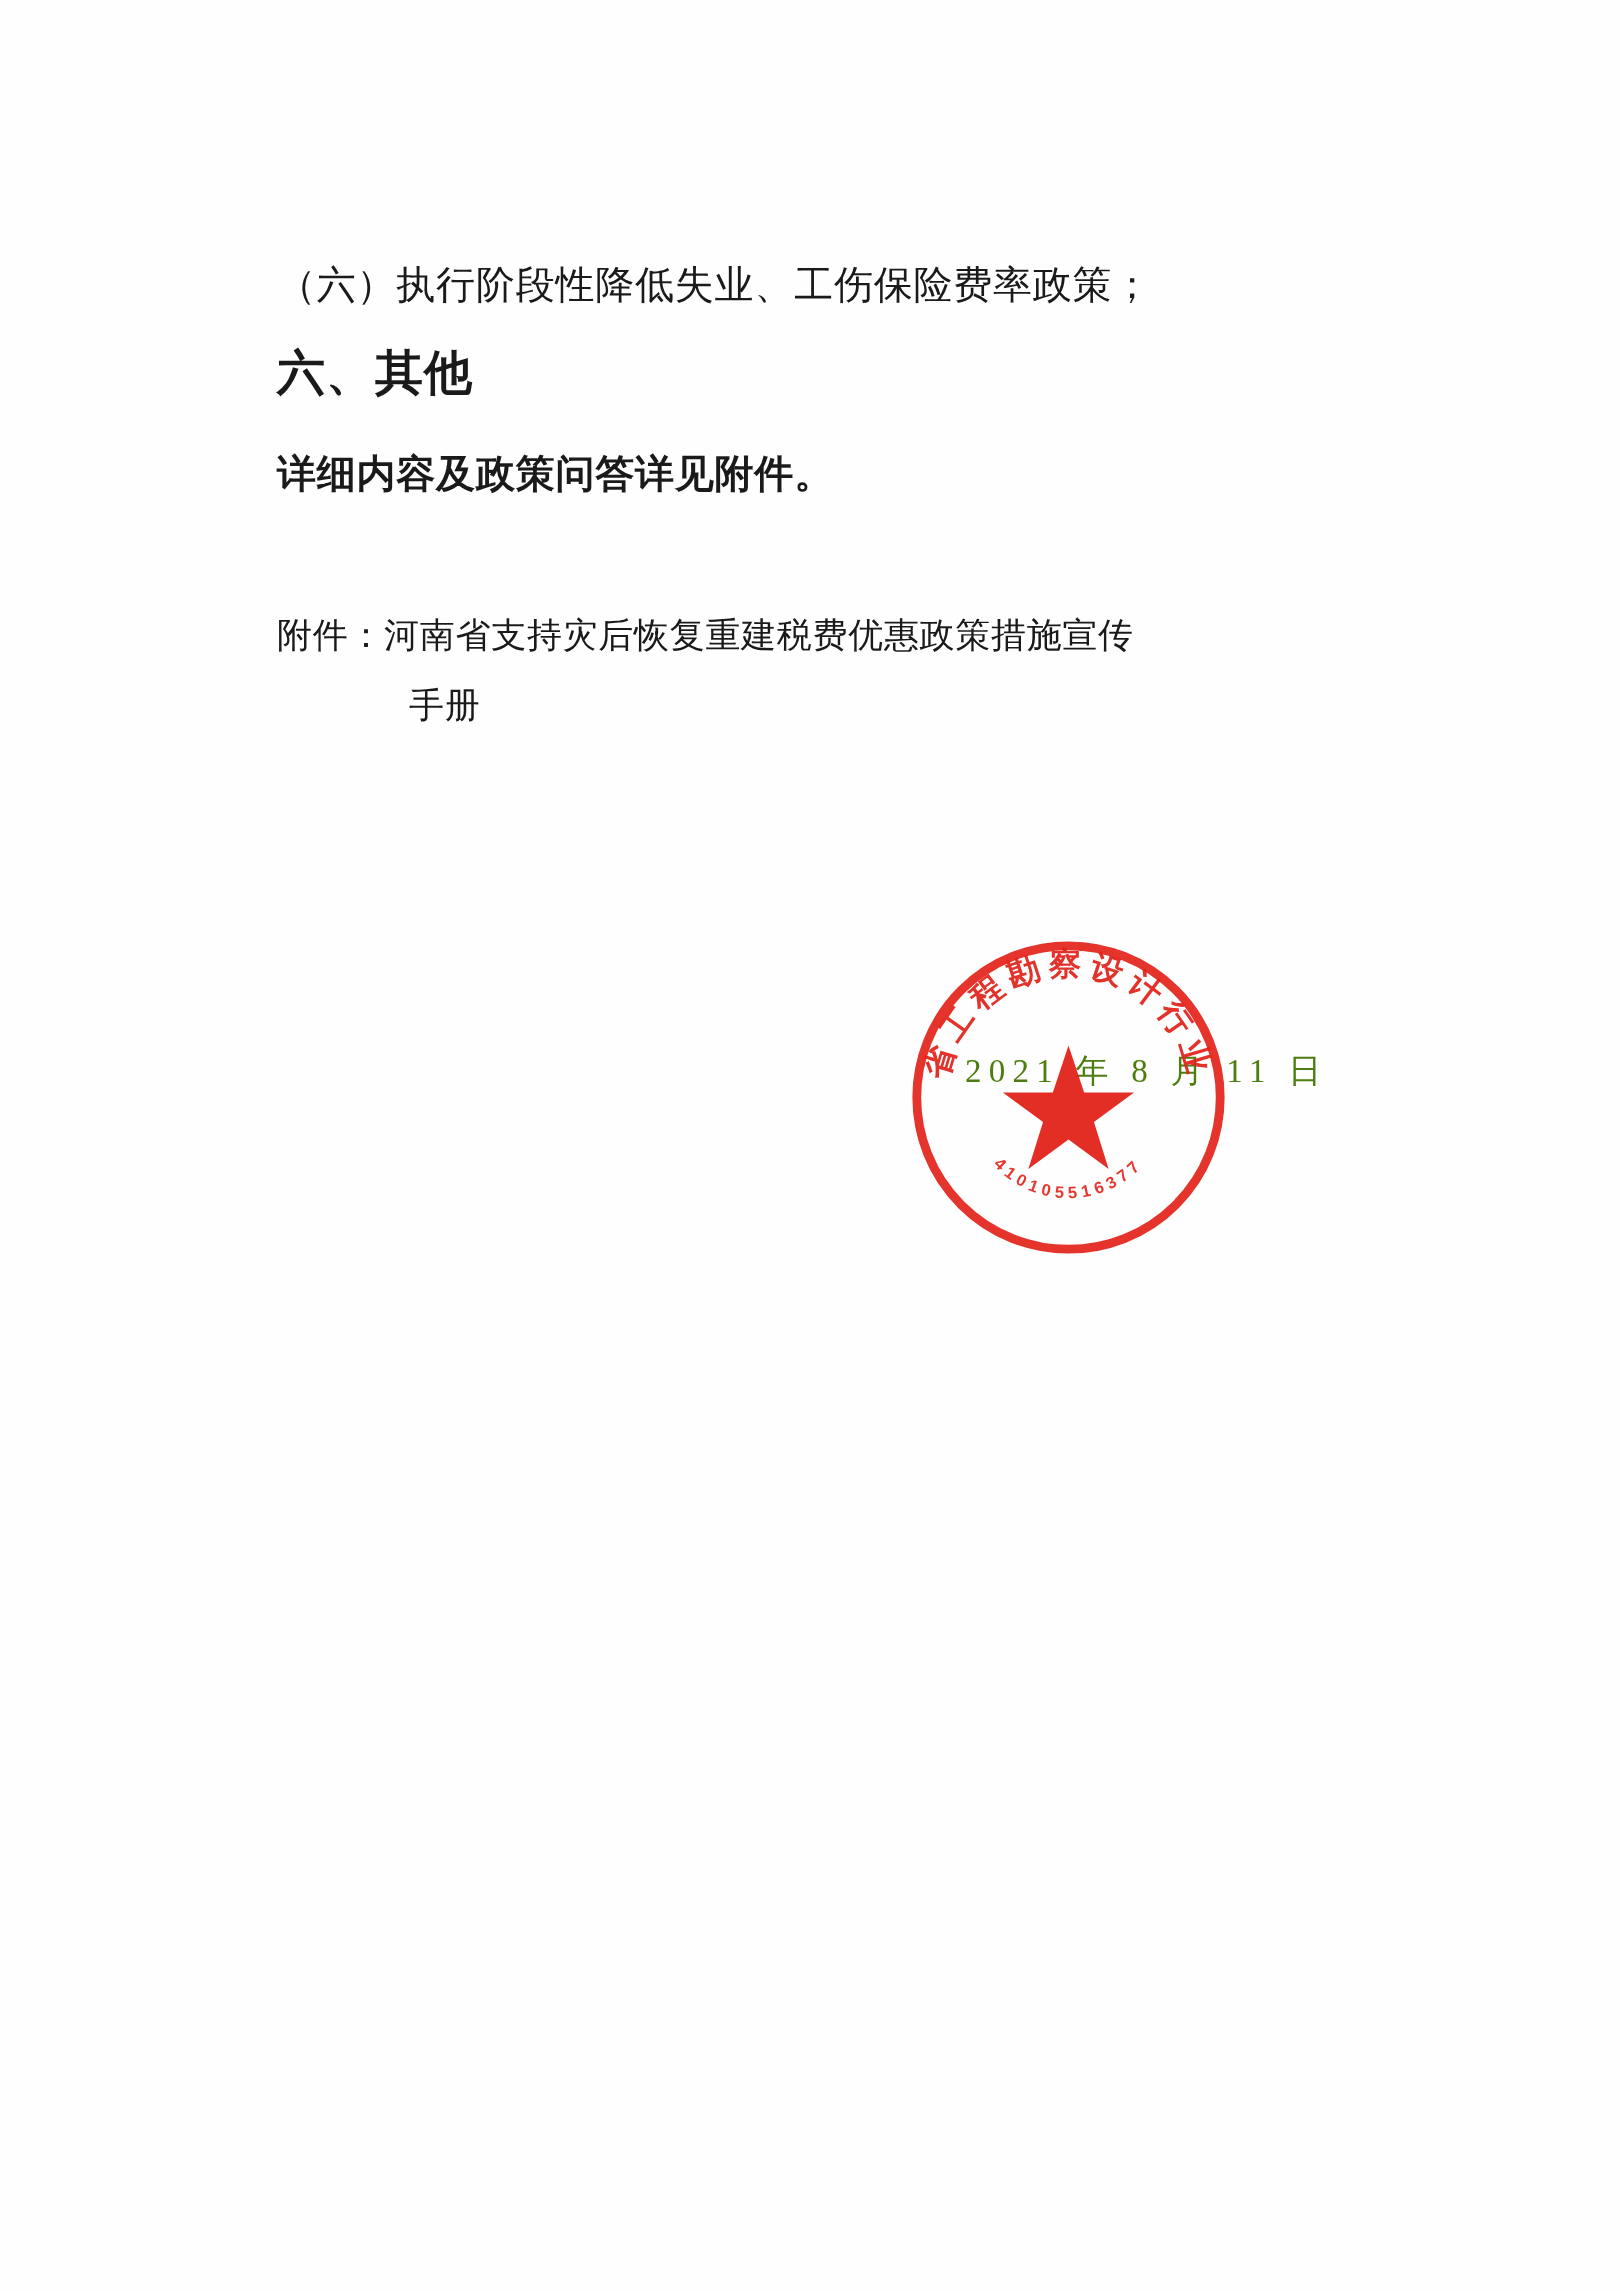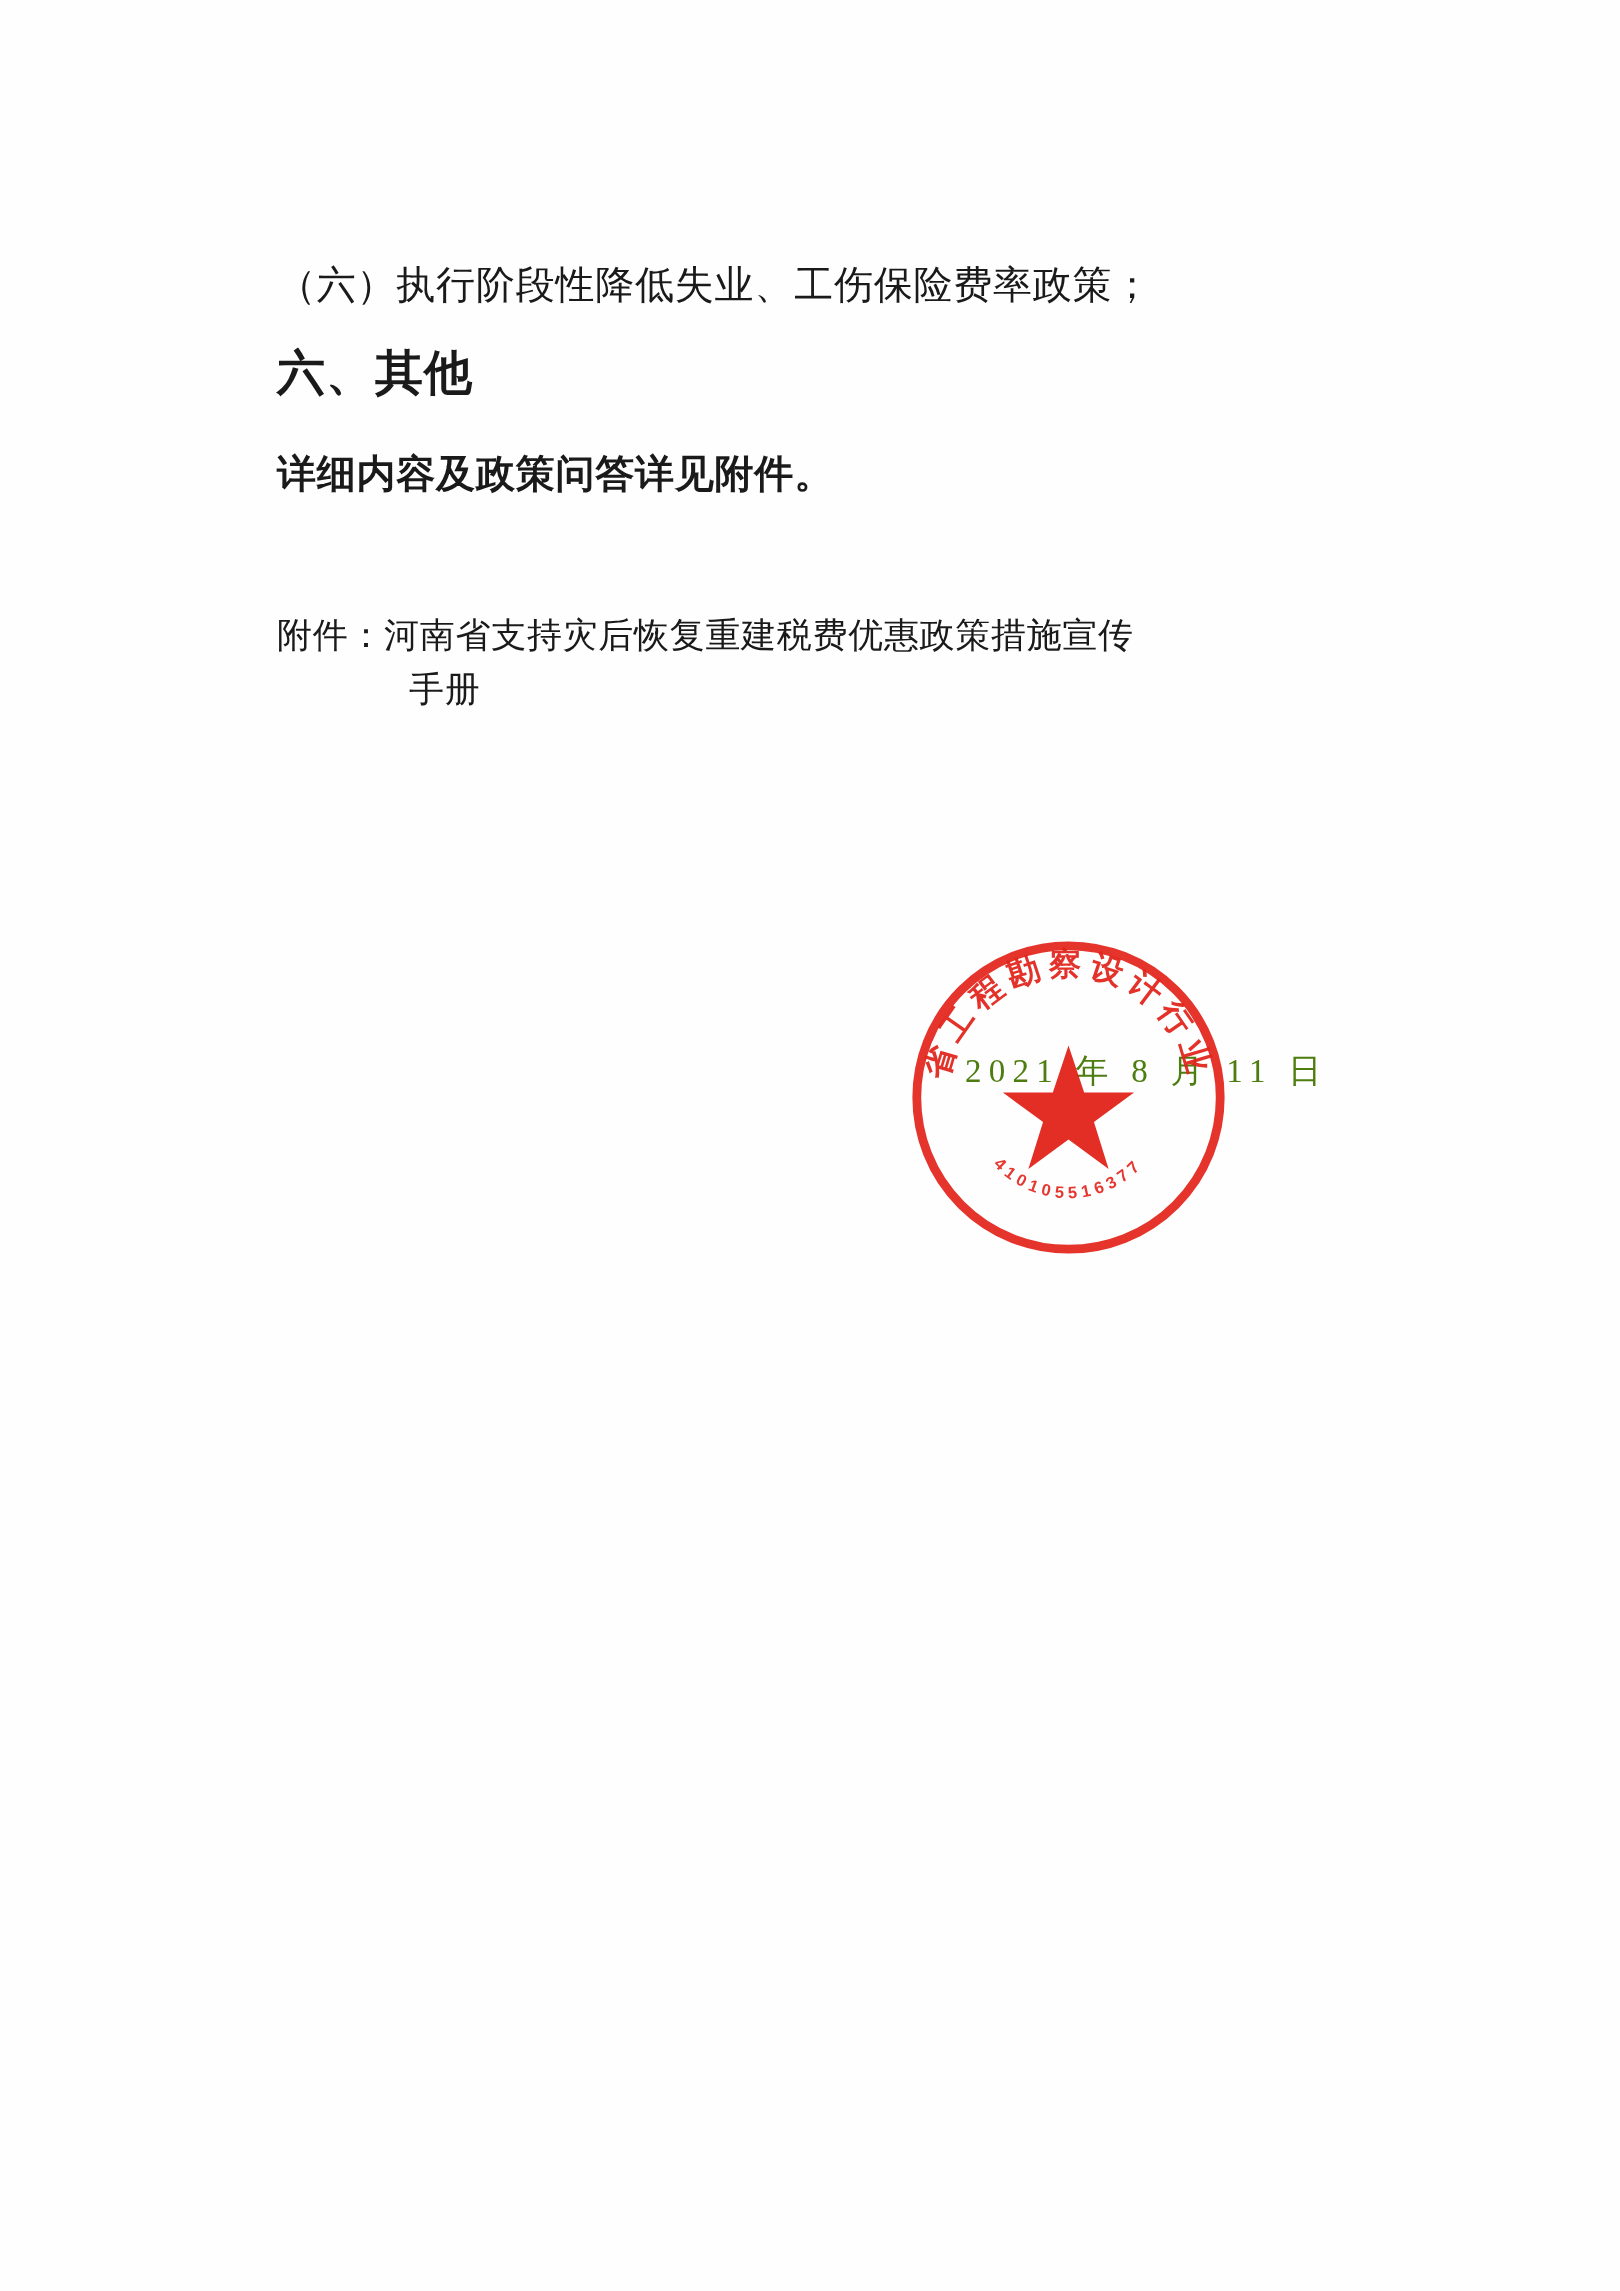--- a/index.html
+++ b/index.html
@@ -53,20 +53,21 @@
     font-size: 35px;
     line-height: 1.55;
     letter-spacing: 0.02em;
   }
   .attach-line1 {
     white-space: nowrap;
   }
   .attach-line2 {
     padding-left: 132px;
     white-space: nowrap;
+    margin-top: 16px;
   }
   .date-line {
     position: absolute;
     left: 965px;
     top: 1049px;
     font-size: 33px;
     letter-spacing: 0.22em;
     font-family: "Liberation Serif", serif;
     white-space: nowrap;
     color: #4d7c0f;

